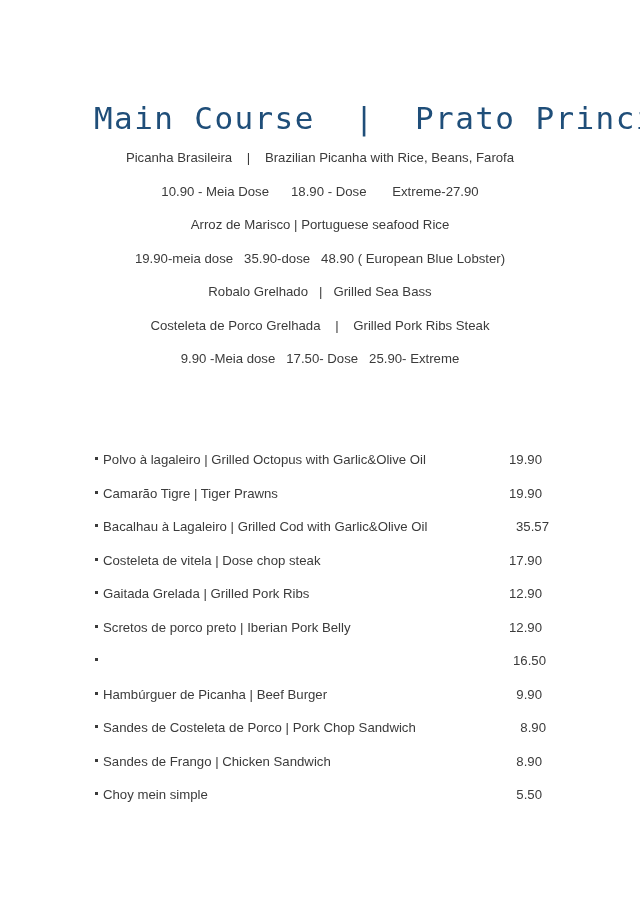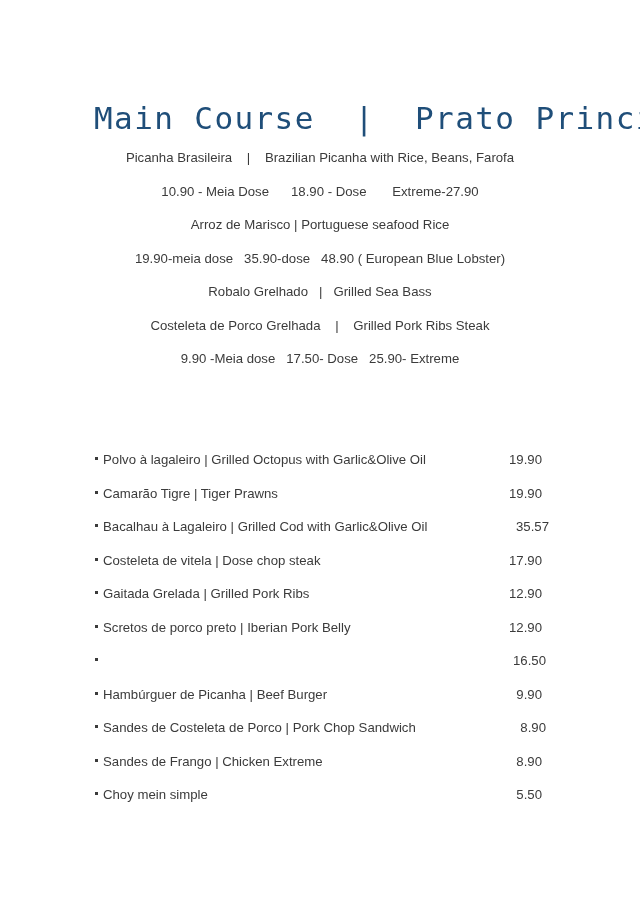--- a/index.html
+++ b/index.html
@@ -150,21 +150,21 @@
         <span class="dish-name">Hambúrguer de Picanha | Beef Burger</span>
         <span class="dish-price">9.90</span>
       </div>
       <div class="dish-row">
         <span class="dish-bullet"></span>
         <span class="dish-name">Sandes de Costeleta de Porco | Pork Chop Sandwich</span>
         <span class="dish-price" style="right: 94px;">8.90</span>
       </div>
       <div class="dish-row">
         <span class="dish-bullet"></span>
-        <span class="dish-name">Sandes de Frango | Chicken Extreme</span>
+        <span class="dish-name">Sandes de Frango | Chicken Sandwich</span>
         <span class="dish-price">8.90</span>
       </div>
       <div class="dish-row">
         <span class="dish-bullet"></span>
         <span class="dish-name">Choy mein simple</span>
         <span class="dish-price">5.50</span>
       </div>
     </div>
 
 </div>

